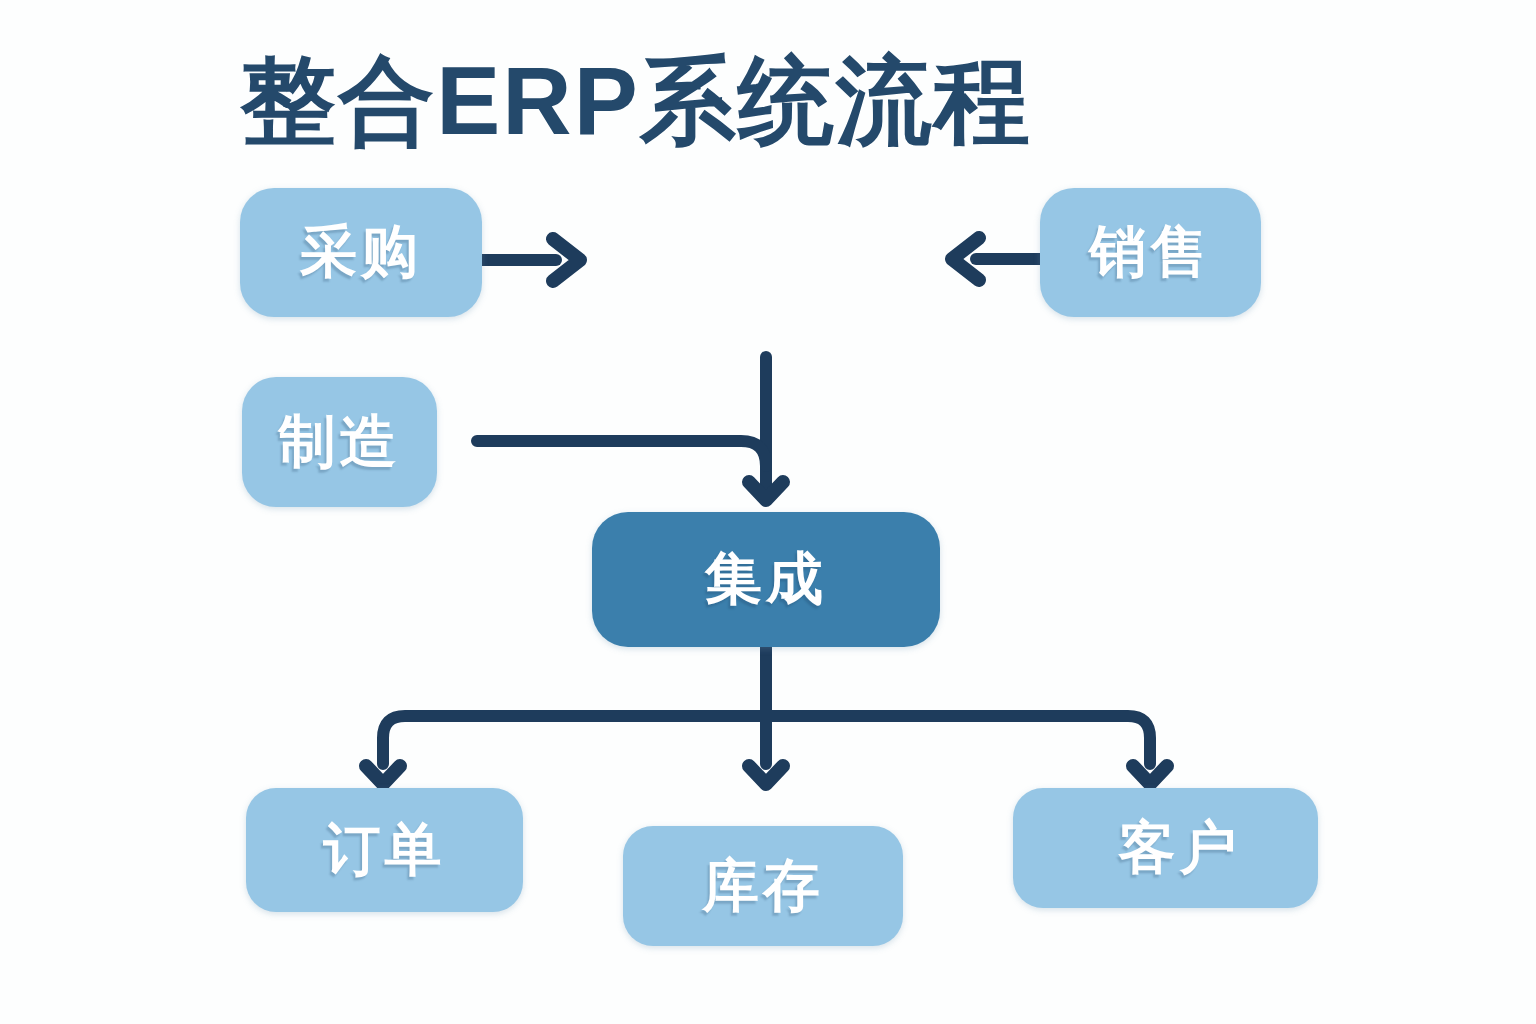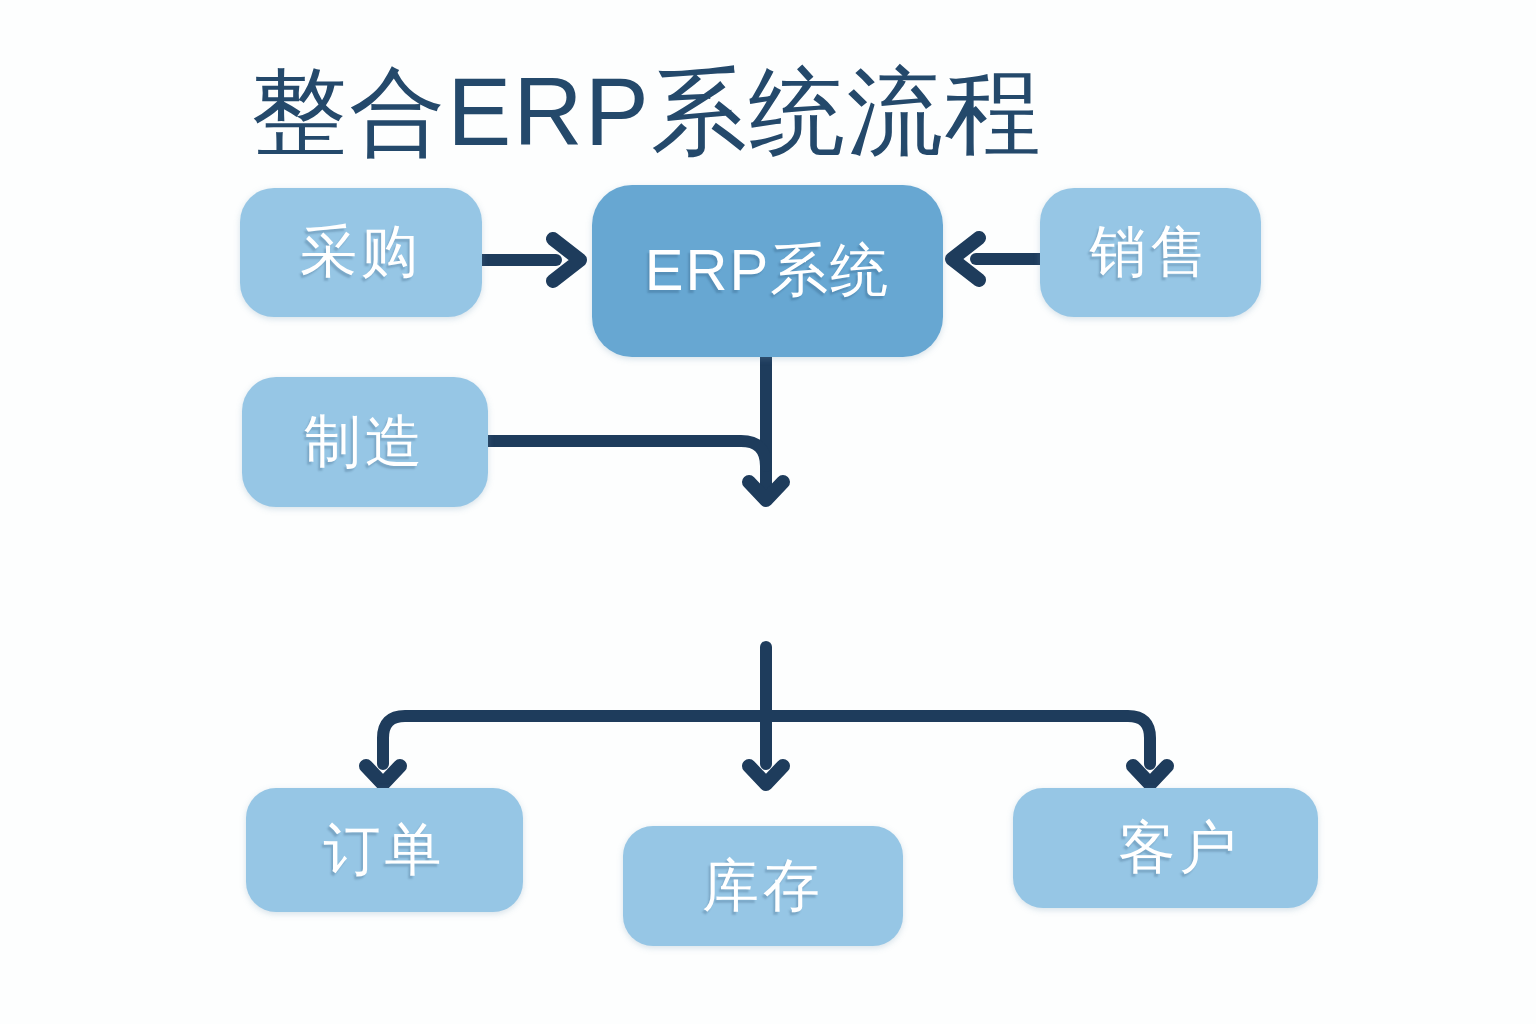--- a/index.html
+++ b/index.html
@@ -11,56 +11,56 @@
     position:relative;
     width:1536px;height:1024px;
     background:var(--background,#fdfefe);
     overflow:hidden;
   }
   .title{
     position:absolute;
     left:0;top:38px;width:1272px;
     text-align:center;
     font-size:96px;
-    font-weight:400;
+    font-weight:700;
     letter-spacing:2px;
     color:var(--title-text,#24496b);
-    margin:11px;
+    margin:0;
   }
   .connector-layer{
     position:absolute;left:0;top:0;width:1536px;height:1024px;
   }
   .connector-layer path{
     fill:none;
     stroke:var(--connector,#1e3c5c);
     stroke-linecap:round;
     stroke-linejoin:round;
   }
   .connector-layer path.shaft{stroke-width:12;}
   .connector-layer path.head{stroke-width:14;}
   .node{
     position:absolute;
     display:flex;
     align-items:center;
     justify-content:center;
     color:var(--node-text,#ffffff);
-    font-weight:400;
+    font-weight:700;
     font-size:57px;
     letter-spacing:4px;
     text-shadow:-2px 3px 2px rgba(25,55,85,.22);
     box-shadow:0 2px 6px rgba(110,150,180,.28);
   }
   .node.light{background:var(--node-light,#96c6e5);}
   .node.medium{background:var(--node-medium,#67a7d2);}
   .node.dark{background:var(--node-dark,#3b7fac);}
 
   .node-procurement {left:240px; top:188px; width:242px; height:129px; border-radius:34px;}
   .node-erp         {left:592px; top:185px; width:351px; height:172px; border-radius:40px; font-size:58px; letter-spacing:2px;}
   .node-sales       {left:1040px;top:188px; width:221px; height:129px; border-radius:34px;}
-  .node-manufacturing{left:242px;top:377px; width:246px; height:130px; border-radius:34px;}
+  .node-manufacturing{left:242px;top:377px; width:195px; height:130px; border-radius:34px;}
   .node-integration {left:592px; top:512px; width:348px; height:135px; border-radius:36px;}
   .node-orders      {left:246px; top:788px; width:277px; height:124px; border-radius:30px;}
   .node-inventory   {left:623px; top:788px; width:280px; height:120px; border-radius:30px;margin-top:38px;}
   .node-customers   {left:1013px;top:788px; width:277px; height:120px; border-radius:30px;padding-left:28px;}
 </style>
 </head>
 <body>
 
 <div class="canvas">
 
@@ -84,32 +84,32 @@
 
     <path class="shaft" d="M383 764 V738 Q383 716 405 716 H1128 Q1150 716 1150 738 V764"></path>
     <path class="head" d="M366 766 L383 784 L400 766"></path>
     <path class="head" d="M1133 766 L1150 784 L1167 766"></path>
   </svg>
 
   <div class="node light node-procurement">
     <span>采购</span>
   </div>
 
-  <div class="node medium node-erp">
-    <span>ERP系统</span>
-  </div>
 
   <div class="node light node-sales">
     <span>销售</span>
   </div>
 
   <div class="node light node-manufacturing">
     <span>制造</span>
   </div>
 
+  <div class="node dark node-integration">
+    <span>集成</span>
+  </div>
 
   <div class="node light node-orders">
     <span>订单</span>
   </div>
 
   <div class="node light node-inventory">
     <span>库存</span>
   </div>
 
   <div class="node light node-customers">

